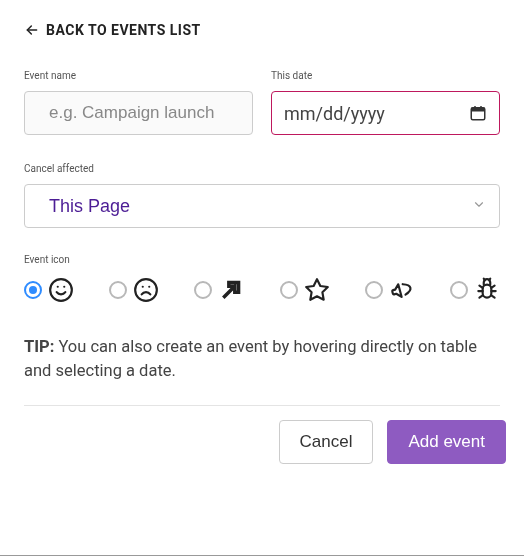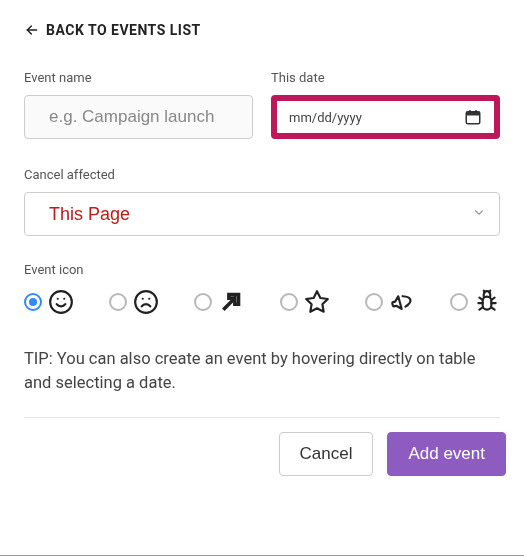--- a/index.html
+++ b/index.html
@@ -36,60 +36,60 @@
   .back-link .txt { text-transform: uppercase; }
 
   .form-row {
     display: flex;
     gap: 18px;
     margin-top: 28px;
   }
   .field { flex: 1; display: flex; flex-direction: column; }
   .field.wide { width: 100%; }
   .field-label {
-    font-size: 13px;
+    font-size: 10px;
     color: #555;
     margin-bottom: 10px;
   }
   .text-input, .select-input {
     width: 100%;
     height: 44px;
     border: 1px solid #ccc;
     border-radius: 4px;
     background: #fafafa;
     font-size: 17px;
     padding: 0 24px;
     color: #333;
   }
   .text-input::placeholder { color: #888; }
   .date-wrap {
     width: 100%;
     height: 44px;
-    border: 6px solid #be185d;
+    border: 1px solid #be185d;
     border-radius: 4px;
     background: #fff;
     display: flex;
     align-items: center;
     justify-content: space-between;
     padding: 0 12px;
-    font-size: 13px;
+    font-size: 18px;
     color: #444;
     cursor: text;
   }
   .date-wrap .cal-icon {
     width: 18px; height: 18px; color: #333;
   }
 
   .select-wrap {
     position: relative;
     width: 100%;
   }
   .select-wrap .select-input {
     background: #fff;
-    color: #b91c1c;
+    color: #4c1d95;
     font-size: 18px;
     cursor: pointer;
     appearance: none;
     text-align: left;
     display: flex;
     align-items: center;
   }
   .select-caret {
     position: absolute;
     right: 14px;
@@ -137,21 +137,21 @@
     color: #222;
     flex-shrink: 0;
   }
 
   .tip {
     margin-top: 32px;
     font-size: 16.5px;
     color: #444;
     line-height: 1.45;
   }
-  .tip-label { font-weight: 400; text-align: right; }
+  .tip-label { font-weight: 700; text-align: right; }
 
   .divider {
     border: none;
     border-top: 1px solid #e4e4e4;
     margin: 22px 0 0 0;
   }
 
   .footer {
     display: flex;
     justify-content: flex-end;

